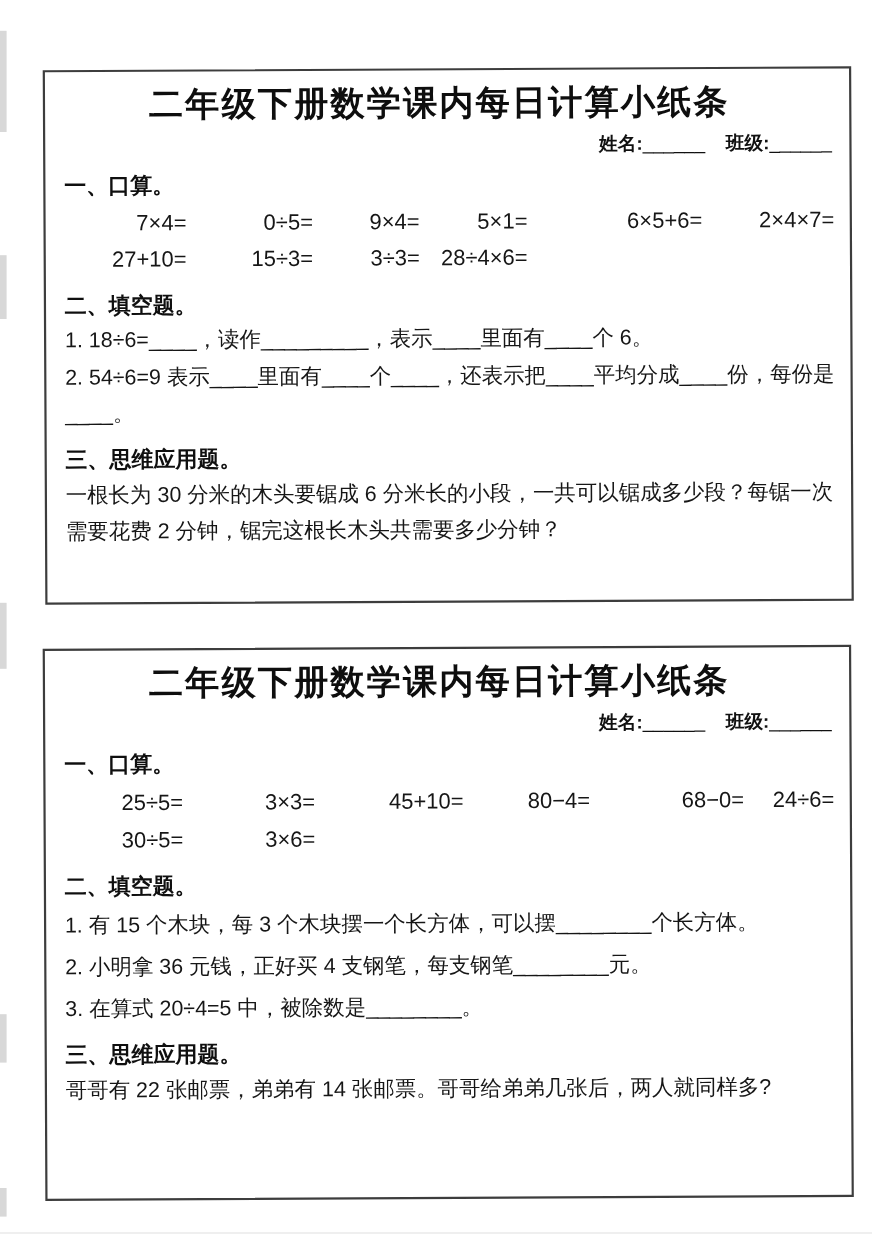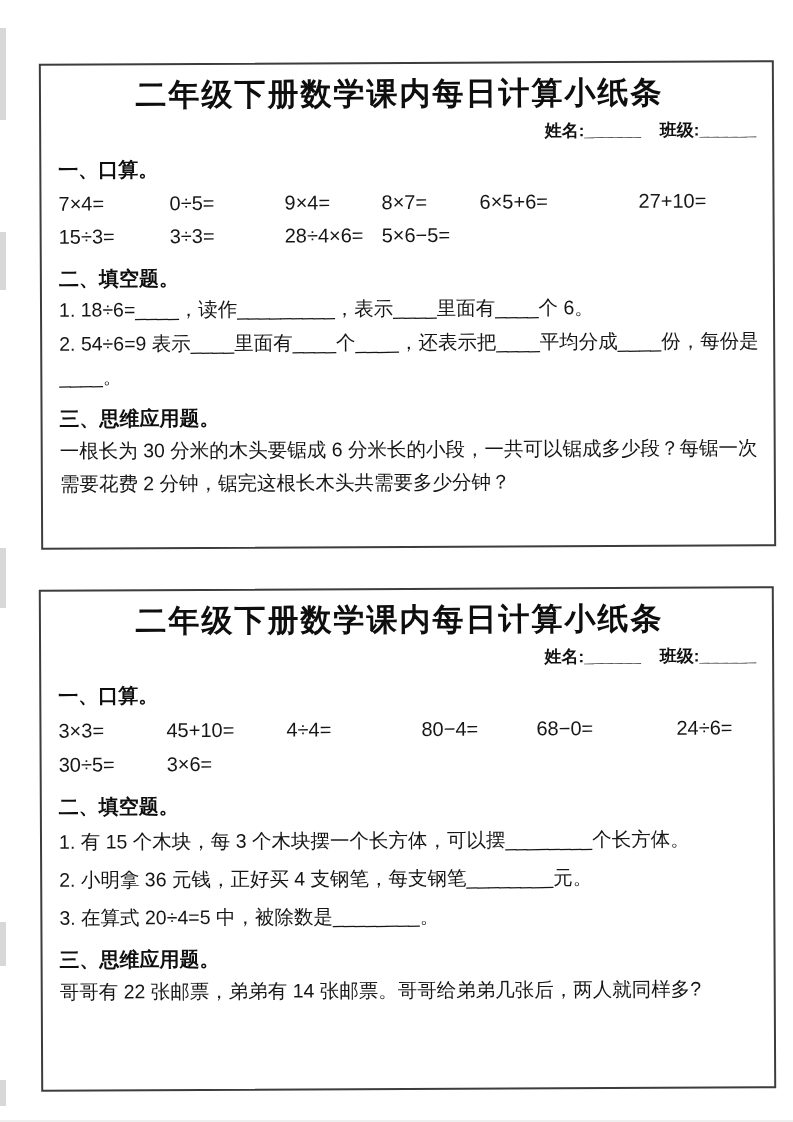--- a/index.html
+++ b/index.html
@@ -25,33 +25,33 @@
 
   .sheet-title{
     text-align:center;font-size:31px;font-weight:700;letter-spacing:2px;
     margin-top:9px;color:#0e0e0e;white-space:nowrap;
   }
   .name-line{
     text-align:right;font-size:17px;font-weight:700;color:#111;
     margin-top:5px;padding-right:2px;white-space:nowrap;
   }
   .name-line .lbl{margin-left:14px;}
-  .blank{font-weight:700;letter-spacing:0;margin-top:46px;}
+  .blank{font-weight:400;letter-spacing:0;margin-top:46px;}
 
   .sec-heading{
     font-size:20px;font-weight:700;color:#0f0f0f;
     margin:11px 0 0 17px;line-height:28px;
   }
   .oral-grid{
     display:grid;margin:4px 0 0 17px;
     font-size:20px;line-height:33px;color:#161616;
   }
   .sheet-1 .oral-grid{grid-template-columns:111px 115px 97px 98px 159px auto;}
   .sheet-2 .oral-grid{grid-template-columns:108px 120px 135px 115px 140px auto;line-height:34px;}
-  .oral-grid span{white-space:nowrap;}
+  .oral-grid span{white-space:nowrap;text-align:right;}
 
   .fill-item{
     font-size:19.5px;line-height:33px;color:#161616;
     margin:1px 0 0 17px;
   }
   .sheet-2 .fill-item{margin-top:4px;line-height:34px;}
   .applied-text{
     font-size:19.5px;line-height:33px;color:#161616;
     margin:2px 0 0 17px;
   }
@@ -75,27 +75,27 @@
     <span class="lbl">姓名:</span><span class="blank">______</span>
     <span class="lbl">班级:</span><span class="blank">______</span>
   </div>
 
   <div class="sec-heading">一、口算。</div>
 
   <div class="oral-grid">
     <span>7×4=</span>
     <span>0÷5=</span>
     <span>9×4=</span>
-    <span>8×7=</span>
+    <span>5×1=</span>
     <span>6×5+6=</span>
+    <span>2×4×7=</span>
     <span>27+10=</span>
     <span>15÷3=</span>
     <span>3÷3=</span>
     <span>28÷4×6=</span>
-    <span>5×6−5=</span>
   </div>
 
   <div class="sec-heading">二、填空题。</div>
   <div class="fill-item">1. 18÷6=____，读作_________，表示____里面有____个 6。</div>
   <div class="fill-item">2. 54÷6=9 表示____里面有____个____，还表示把____平均分成____份，每份是____。</div>
 
   <div class="sec-heading">三、思维应用题。</div>
   <div class="applied-text">一根长为 30 分米的木头要锯成 6 分米长的小段，一共可以锯成多少段？每锯一次需要花费 2 分钟，锯完这根长木头共需要多少分钟？</div>
 </div>
 
@@ -103,23 +103,23 @@
   <div class="sheet-title">二年级下册数学课内每日计算小纸条</div>
 
   <div class="name-line">
     <span class="lbl">姓名:</span><span class="blank">______</span>
     <span class="lbl">班级:</span><span class="blank">______</span>
   </div>
 
   <div class="sec-heading">一、口算。</div>
 
   <div class="oral-grid">
+    <span>25÷5=</span>
     <span>3×3=</span>
     <span>45+10=</span>
-    <span>4÷4=</span>
     <span>80−4=</span>
     <span>68−0=</span>
     <span>24÷6=</span>
     <span>30÷5=</span>
     <span>3×6=</span>
   </div>
 
   <div class="sec-heading">二、填空题。</div>
   <div class="fill-item">1. 有 15 个木块，每 3 个木块摆一个长方体，可以摆________个长方体。</div>
   <div class="fill-item">2. 小明拿 36 元钱，正好买 4 支钢笔，每支钢笔________元。</div>

